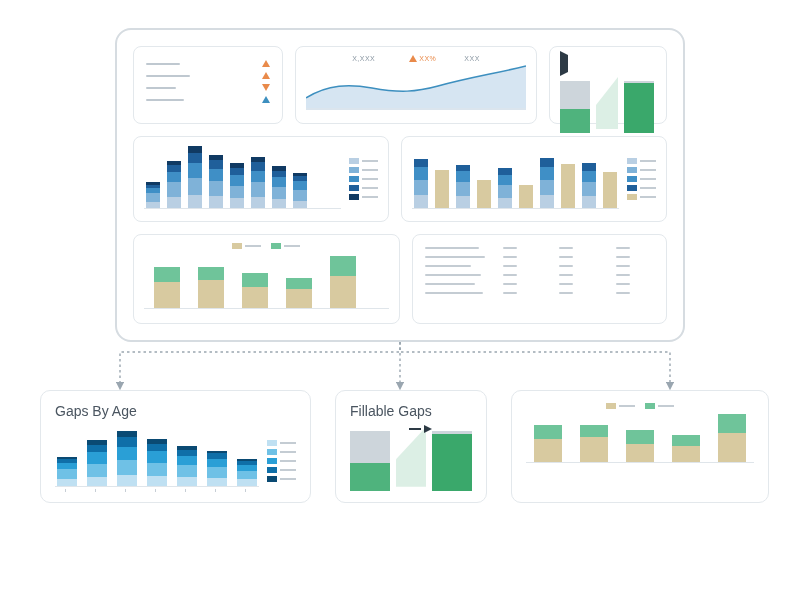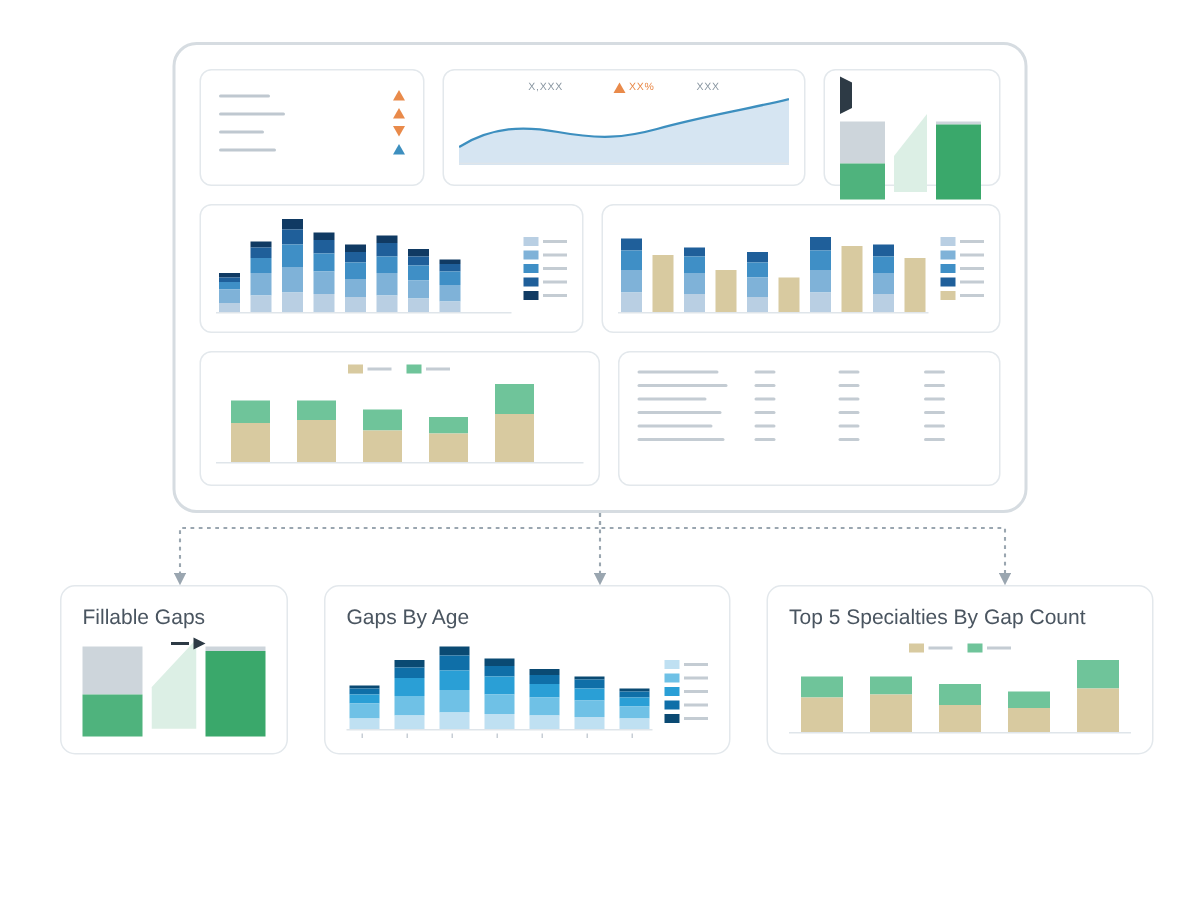--- a/index.html
+++ b/index.html
@@ -369,20 +369,124 @@
         <path d="M0,0 L6,3 L0,6 Z" fill="#9aa6b0"></path>
       </marker>
     </defs>
     <path d="M340 0 L340 10 L60 10 L60 44" fill="none" stroke="#9aa6b0" stroke-width="1.4" stroke-dasharray="2.5 3" marker-end="url(#ah)"></path>
     <path d="M340 0 L340 44" fill="none" stroke="#9aa6b0" stroke-width="1.4" stroke-dasharray="2.5 3" marker-end="url(#ah)"></path>
     <path d="M340 0 L340 10 L610 10 L610 44" fill="none" stroke="#9aa6b0" stroke-width="1.4" stroke-dasharray="2.5 3" marker-end="url(#ah)"></path>
   </svg>
 
   <div class="examples">
 
+    <div class="ex ex2">
+      <div class="title">Gaps By Age</div>
+      <div class="body">
+        <div style="flex:1">
+          <div class="chart" id="chart-age" style="height:58px">
+              <div class="sb">
+                <div style="height: 7.48387px; background: rgb(191, 224, 242);"></div>
+                <div style="height: 9.35484px; background: rgb(111, 193, 230);"></div>
+                <div style="height: 6.54839px; background: rgb(42, 159, 214);"></div>
+                <div style="height: 3.74194px; background: rgb(15, 111, 168);"></div>
+                <div style="height: 1.87097px; background: rgb(10, 74, 115);"></div>
+              </div>
+              <div class="sb">
+                <div style="height: 9.35484px; background: rgb(191, 224, 242);"></div>
+                <div style="height: 13.0968px; background: rgb(111, 193, 230);"></div>
+                <div style="height: 11.2258px; background: rgb(42, 159, 214);"></div>
+                <div style="height: 7.48387px; background: rgb(15, 111, 168);"></div>
+                <div style="height: 4.67742px; background: rgb(10, 74, 115);"></div>
+              </div>
+              <div class="sb">
+                <div style="height: 11.2258px; background: rgb(191, 224, 242);"></div>
+                <div style="height: 14.9677px; background: rgb(111, 193, 230);"></div>
+                <div style="height: 13.0968px; background: rgb(42, 159, 214);"></div>
+                <div style="height: 9.35484px; background: rgb(15, 111, 168);"></div>
+                <div style="height: 6.54839px; background: rgb(10, 74, 115);"></div>
+              </div>
+              <div class="sb">
+                <div style="height: 10.2903px; background: rgb(191, 224, 242);"></div>
+                <div style="height: 13.0968px; background: rgb(111, 193, 230);"></div>
+                <div style="height: 11.2258px; background: rgb(42, 159, 214);"></div>
+                <div style="height: 7.48387px; background: rgb(15, 111, 168);"></div>
+                <div style="height: 4.67742px; background: rgb(10, 74, 115);"></div>
+              </div>
+              <div class="sb">
+                <div style="height: 9.35484px; background: rgb(191, 224, 242);"></div>
+                <div style="height: 11.2258px; background: rgb(111, 193, 230);"></div>
+                <div style="height: 9.35484px; background: rgb(42, 159, 214);"></div>
+                <div style="height: 6.54839px; background: rgb(15, 111, 168);"></div>
+                <div style="height: 3.74194px; background: rgb(10, 74, 115);"></div>
+              </div>
+              <div class="sb">
+                <div style="height: 8.41935px; background: rgb(191, 224, 242);"></div>
+                <div style="height: 10.2903px; background: rgb(111, 193, 230);"></div>
+                <div style="height: 8.41935px; background: rgb(42, 159, 214);"></div>
+                <div style="height: 5.6129px; background: rgb(15, 111, 168);"></div>
+                <div style="height: 2.80645px; background: rgb(10, 74, 115);"></div>
+              </div>
+              <div class="sb">
+                <div style="height: 6.54839px; background: rgb(191, 224, 242);"></div>
+                <div style="height: 8.41935px; background: rgb(111, 193, 230);"></div>
+                <div style="height: 6.54839px; background: rgb(42, 159, 214);"></div>
+                <div style="height: 3.74194px; background: rgb(15, 111, 168);"></div>
+                <div style="height: 1.87097px; background: rgb(10, 74, 115);"></div>
+              </div>
+            </div>
+          <div class="axis-ticks" id="ticks-age">
+              <div class="t">
+                <span class="tk"></span>
+              </div>
+              <div class="t">
+                <span class="tk"></span>
+              </div>
+              <div class="t">
+                <span class="tk"></span>
+              </div>
+              <div class="t">
+                <span class="tk"></span>
+              </div>
+              <div class="t">
+                <span class="tk"></span>
+              </div>
+              <div class="t">
+                <span class="tk"></span>
+              </div>
+              <div class="t">
+                <span class="tk"></span>
+              </div>
+            </div>
+        </div>
+        <div class="legend" id="lg-age">
+            <div class="lg">
+              <span class="sw" style="background:#bfe0f2"></span>
+              <span class="tx"></span>
+            </div>
+            <div class="lg">
+              <span class="sw" style="background:#6fc1e6"></span>
+              <span class="tx"></span>
+            </div>
+            <div class="lg">
+              <span class="sw" style="background:#2a9fd6"></span>
+              <span class="tx"></span>
+            </div>
+            <div class="lg">
+              <span class="sw" style="background:#0f6fa8"></span>
+              <span class="tx"></span>
+            </div>
+            <div class="lg">
+              <span class="sw" style="background:#0a4a73"></span>
+              <span class="tx"></span>
+            </div>
+          </div>
+      </div>
+    </div>
+
     <div class="ex ex1">
       <div class="title">Fillable Gaps</div>
       <div class="body" style="position:relative">
         <div style="position:absolute;top:-4px;right:40px;display:flex;align-items:center;gap:3px">
             <span class="sh" style="height:1.5px;width:12px;background:#2d3a45"></span>
             <span class="arrow-right"></span>
           </div>
         <div class="compare" id="compare-big" style="height:62px">
             <div class="cbar" style="width: 40px;">
               <div class="top" style="height: 32.2px;"></div>
@@ -392,126 +496,21 @@
                 <path d="M0,59.8 L0,32.2 L30,0 L30,59.8 Z" fill="#dcefe5"></path>
               </svg></div>
             <div class="cbar" style="width: 40px;">
               <div class="top" style="height: 2.3px;"></div>
               <div style="height: 57.5px; background: rgb(58, 168, 107);"></div>
             </div>
           </div>
       </div>
     </div>
 
-    <div class="ex ex2">
-      <div class="title">Gaps By Age</div>
-      <div class="body">
-        <div style="flex:1">
-          <div class="chart" id="chart-age" style="height:58px">
-              <div class="sb">
-                <div style="height: 7.48387px; background: rgb(191, 224, 242);"></div>
-                <div style="height: 9.35484px; background: rgb(111, 193, 230);"></div>
-                <div style="height: 6.54839px; background: rgb(42, 159, 214);"></div>
-                <div style="height: 3.74194px; background: rgb(15, 111, 168);"></div>
-                <div style="height: 1.87097px; background: rgb(10, 74, 115);"></div>
-              </div>
-              <div class="sb">
-                <div style="height: 9.35484px; background: rgb(191, 224, 242);"></div>
-                <div style="height: 13.0968px; background: rgb(111, 193, 230);"></div>
-                <div style="height: 11.2258px; background: rgb(42, 159, 214);"></div>
-                <div style="height: 7.48387px; background: rgb(15, 111, 168);"></div>
-                <div style="height: 4.67742px; background: rgb(10, 74, 115);"></div>
-              </div>
-              <div class="sb">
-                <div style="height: 11.2258px; background: rgb(191, 224, 242);"></div>
-                <div style="height: 14.9677px; background: rgb(111, 193, 230);"></div>
-                <div style="height: 13.0968px; background: rgb(42, 159, 214);"></div>
-                <div style="height: 9.35484px; background: rgb(15, 111, 168);"></div>
-                <div style="height: 6.54839px; background: rgb(10, 74, 115);"></div>
-              </div>
-              <div class="sb">
-                <div style="height: 10.2903px; background: rgb(191, 224, 242);"></div>
-                <div style="height: 13.0968px; background: rgb(111, 193, 230);"></div>
-                <div style="height: 11.2258px; background: rgb(42, 159, 214);"></div>
-                <div style="height: 7.48387px; background: rgb(15, 111, 168);"></div>
-                <div style="height: 4.67742px; background: rgb(10, 74, 115);"></div>
-              </div>
-              <div class="sb">
-                <div style="height: 9.35484px; background: rgb(191, 224, 242);"></div>
-                <div style="height: 11.2258px; background: rgb(111, 193, 230);"></div>
-                <div style="height: 9.35484px; background: rgb(42, 159, 214);"></div>
-                <div style="height: 6.54839px; background: rgb(15, 111, 168);"></div>
-                <div style="height: 3.74194px; background: rgb(10, 74, 115);"></div>
-              </div>
-              <div class="sb">
-                <div style="height: 8.41935px; background: rgb(191, 224, 242);"></div>
-                <div style="height: 10.2903px; background: rgb(111, 193, 230);"></div>
-                <div style="height: 8.41935px; background: rgb(42, 159, 214);"></div>
-                <div style="height: 5.6129px; background: rgb(15, 111, 168);"></div>
-                <div style="height: 2.80645px; background: rgb(10, 74, 115);"></div>
-              </div>
-              <div class="sb">
-                <div style="height: 6.54839px; background: rgb(191, 224, 242);"></div>
-                <div style="height: 8.41935px; background: rgb(111, 193, 230);"></div>
-                <div style="height: 6.54839px; background: rgb(42, 159, 214);"></div>
-                <div style="height: 3.74194px; background: rgb(15, 111, 168);"></div>
-                <div style="height: 1.87097px; background: rgb(10, 74, 115);"></div>
-              </div>
-            </div>
-          <div class="axis-ticks" id="ticks-age">
-              <div class="t">
-                <span class="tk"></span>
-              </div>
-              <div class="t">
-                <span class="tk"></span>
-              </div>
-              <div class="t">
-                <span class="tk"></span>
-              </div>
-              <div class="t">
-                <span class="tk"></span>
-              </div>
-              <div class="t">
-                <span class="tk"></span>
-              </div>
-              <div class="t">
-                <span class="tk"></span>
-              </div>
-              <div class="t">
-                <span class="tk"></span>
-              </div>
-            </div>
-        </div>
-        <div class="legend" id="lg-age">
-            <div class="lg">
-              <span class="sw" style="background:#bfe0f2"></span>
-              <span class="tx"></span>
-            </div>
-            <div class="lg">
-              <span class="sw" style="background:#6fc1e6"></span>
-              <span class="tx"></span>
-            </div>
-            <div class="lg">
-              <span class="sw" style="background:#2a9fd6"></span>
-              <span class="tx"></span>
-            </div>
-            <div class="lg">
-              <span class="sw" style="background:#0f6fa8"></span>
-              <span class="tx"></span>
-            </div>
-            <div class="lg">
-              <span class="sw" style="background:#0a4a73"></span>
-              <span class="tx"></span>
-            </div>
-          </div>
-      </div>
-    </div>
-
     <div class="ex ex3">
-      <div class="title">Top 5 Specialties By Gap Count</div>
       <div class="legend h" id="lg-top5">
           <div class="lg">
             <span class="sw" style="background:#d8caa0"></span>
             <span class="tx"></span>
           </div>
           <div class="lg">
             <span class="sw" style="background:#6fc49a"></span>
             <span class="tx"></span>
           </div>
         </div>

